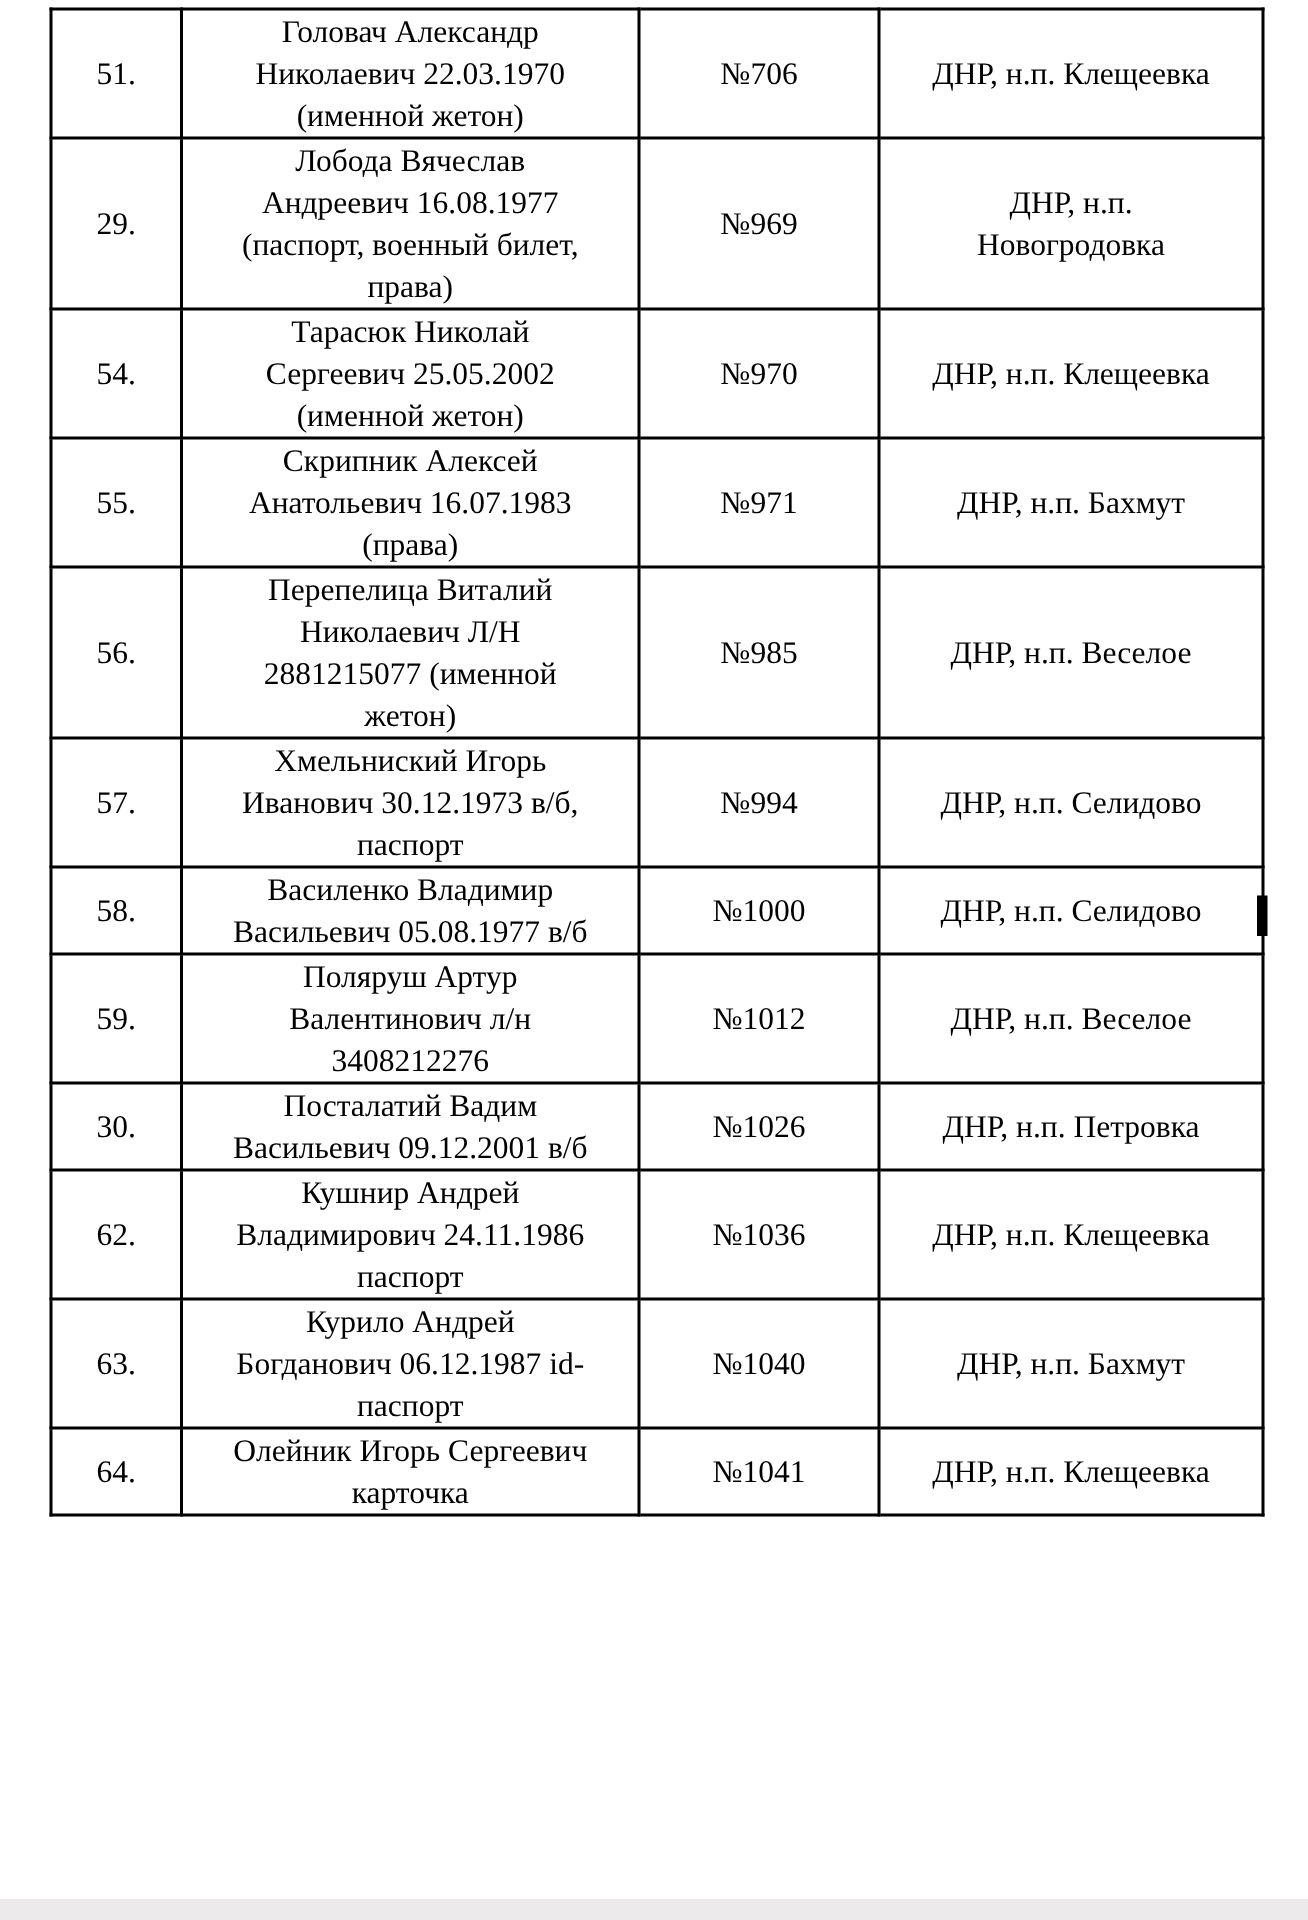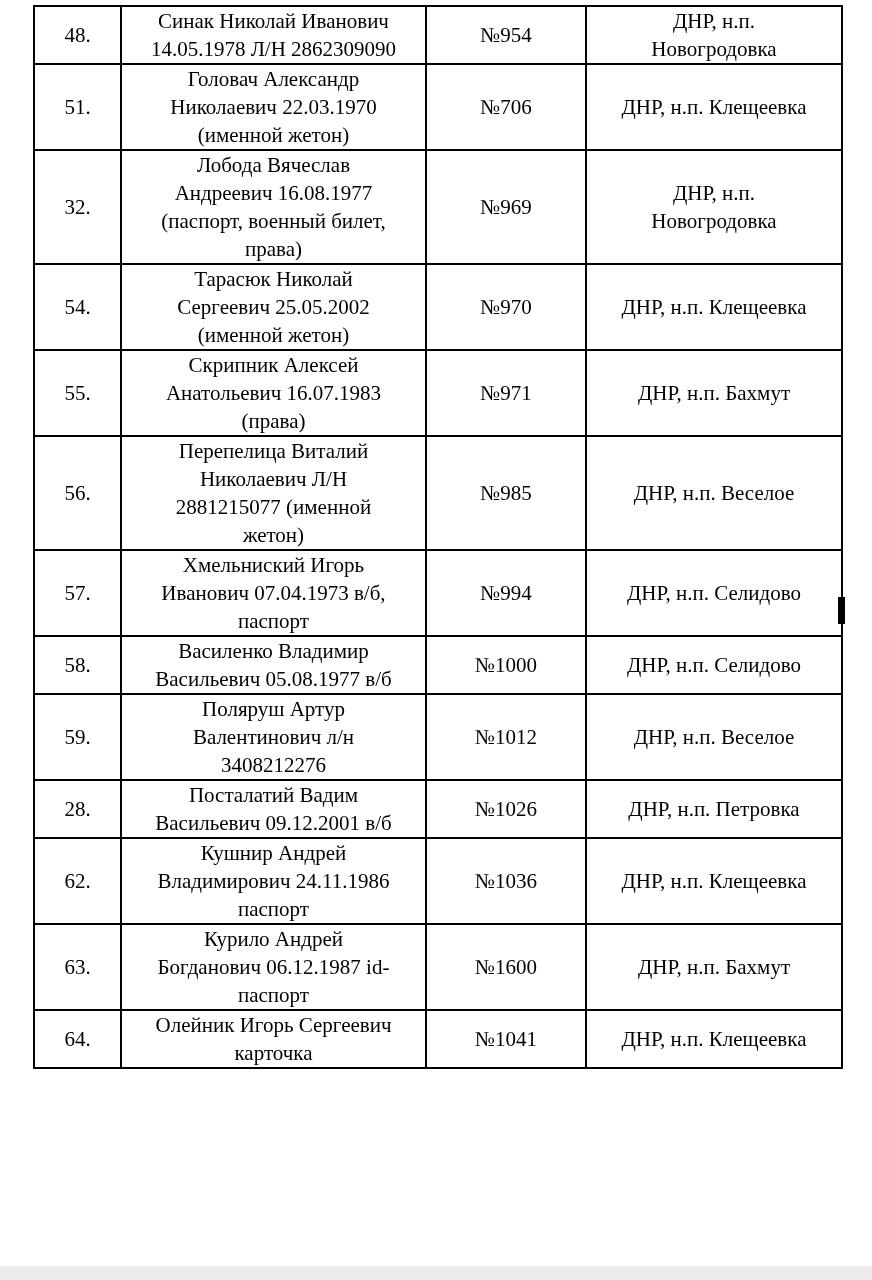--- a/index.html
+++ b/index.html
@@ -59,37 +59,29 @@
 
 <table class="doc-table">
   <colgroup>
     <col class="c-index">
     <col class="c-name">
     <col class="c-number">
     <col class="c-location">
   </colgroup>
   <tbody id="table-body">
       <tr>
-        <td class="col-index">48.</td>
-        <td class="col-name">Синак Николай Иванович
-14.05.1978 Л/Н 2862309090</td>
-        <td class="col-number">№954</td>
-        <td class="col-location">ДНР, н.п.
-Новогродовка</td>
-      </tr>
-      <tr>
         <td class="col-index">51.</td>
         <td class="col-name">Головач Александр
 Николаевич 22.03.1970
 (именной жетон)</td>
         <td class="col-number">№706</td>
         <td class="col-location">ДНР, н.п. Клещеевка</td>
       </tr>
       <tr>
-        <td class="col-index">32.</td>
+        <td class="col-index">29.</td>
         <td class="col-name">Лобода Вячеслав
 Андреевич 16.08.1977
 (паспорт, военный билет,
 права)</td>
         <td class="col-number">№969</td>
         <td class="col-location">ДНР, н.п.
 Новогродовка</td>
       </tr>
       <tr>
         <td class="col-index">54.</td>
@@ -112,61 +104,61 @@
         <td class="col-name">Перепелица Виталий
 Николаевич Л/Н
 2881215077 (именной
 жетон)</td>
         <td class="col-number">№985</td>
         <td class="col-location">ДНР, н.п. Веселое</td>
       </tr>
       <tr>
         <td class="col-index">57.</td>
         <td class="col-name">Хмельниский Игорь
-Иванович 07.04.1973 в/б,
+Иванович 30.12.1973 в/б,
 паспорт</td>
         <td class="col-number">№994</td>
         <td class="col-location">ДНР, н.п. Селидово</td>
       </tr>
       <tr>
         <td class="col-index">58.</td>
         <td class="col-name">Василенко Владимир
 Васильевич 05.08.1977 в/б</td>
         <td class="col-number">№1000</td>
         <td class="col-location">ДНР, н.п. Селидово</td>
       </tr>
       <tr>
         <td class="col-index">59.</td>
         <td class="col-name">Поляруш Артур
 Валентинович л/н
 3408212276</td>
         <td class="col-number">№1012</td>
         <td class="col-location">ДНР, н.п. Веселое</td>
       </tr>
       <tr>
-        <td class="col-index">28.</td>
+        <td class="col-index">30.</td>
         <td class="col-name">Посталатий Вадим
 Васильевич 09.12.2001 в/б</td>
         <td class="col-number">№1026</td>
         <td class="col-location">ДНР, н.п. Петровка</td>
       </tr>
       <tr>
         <td class="col-index">62.</td>
         <td class="col-name">Кушнир Андрей
 Владимирович 24.11.1986
 паспорт</td>
         <td class="col-number">№1036</td>
         <td class="col-location">ДНР, н.п. Клещеевка</td>
       </tr>
       <tr>
         <td class="col-index">63.</td>
         <td class="col-name">Курило Андрей
 Богданович 06.12.1987 id-
 паспорт</td>
-        <td class="col-number">№1600</td>
+        <td class="col-number">№1040</td>
         <td class="col-location">ДНР, н.п. Бахмут</td>
       </tr>
       <tr>
         <td class="col-index">64.</td>
         <td class="col-name">Олейник Игорь Сергеевич
 карточка</td>
         <td class="col-number">№1041</td>
         <td class="col-location">ДНР, н.п. Клещеевка</td>
       </tr>
     </tbody>

